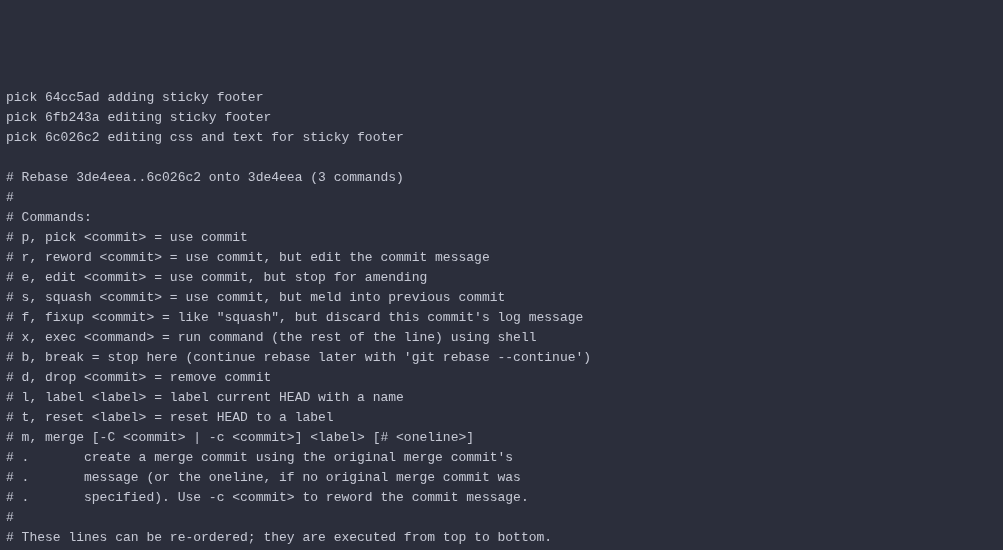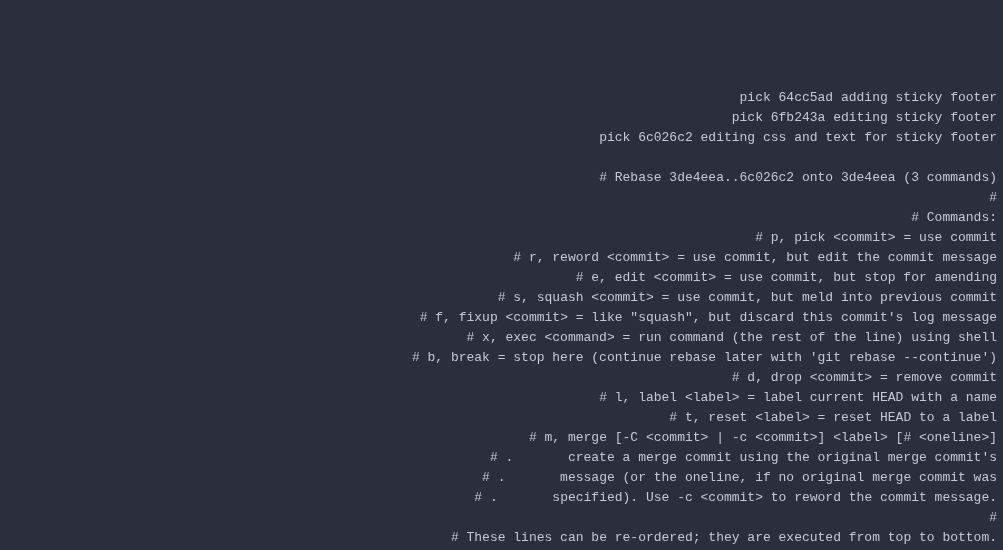--- a/index.html
+++ b/index.html
@@ -14,21 +14,20 @@
       font-size: 13px;
       line-height: 20px;
       padding: 8px 6px 4px 6px;
       width: 1003px;
       height: 550px;
       overflow: hidden;
       white-space: pre;
     }
     .line {
       display: block;
-      text-align: right;
     }
   </style>
 </head>
 <body>
 
 
 
 <div id="editor-buffer"><span class="line">pick 64cc5ad adding sticky footer</span><span class="line">pick 6fb243a editing sticky footer</span><span class="line">pick 6c026c2 editing css and text for sticky footer</span><span class="line">&nbsp;</span><span class="line"># Rebase 3de4eea..6c026c2 onto 3de4eea (3 commands)</span><span class="line">#</span><span class="line"># Commands:</span><span class="line"># p, pick &lt;commit&gt; = use commit</span><span class="line"># r, reword &lt;commit&gt; = use commit, but edit the commit message</span><span class="line"># e, edit &lt;commit&gt; = use commit, but stop for amending</span><span class="line"># s, squash &lt;commit&gt; = use commit, but meld into previous commit</span><span class="line"># f, fixup &lt;commit&gt; = like "squash", but discard this commit's log message</span><span class="line"># x, exec &lt;command&gt; = run command (the rest of the line) using shell</span><span class="line"># b, break = stop here (continue rebase later with 'git rebase --continue')</span><span class="line"># d, drop &lt;commit&gt; = remove commit</span><span class="line"># l, label &lt;label&gt; = label current HEAD with a name</span><span class="line"># t, reset &lt;label&gt; = reset HEAD to a label</span><span class="line"># m, merge [-C &lt;commit&gt; | -c &lt;commit&gt;] &lt;label&gt; [# &lt;oneline&gt;]</span><span class="line"># .       create a merge commit using the original merge commit's</span><span class="line"># .       message (or the oneline, if no original merge commit was</span><span class="line"># .       specified). Use -c &lt;commit&gt; to reword the commit message.</span><span class="line">#</span><span class="line"># These lines can be re-ordered; they are executed from top to bottom.</span><span class="line">#</span></div>
 
 

